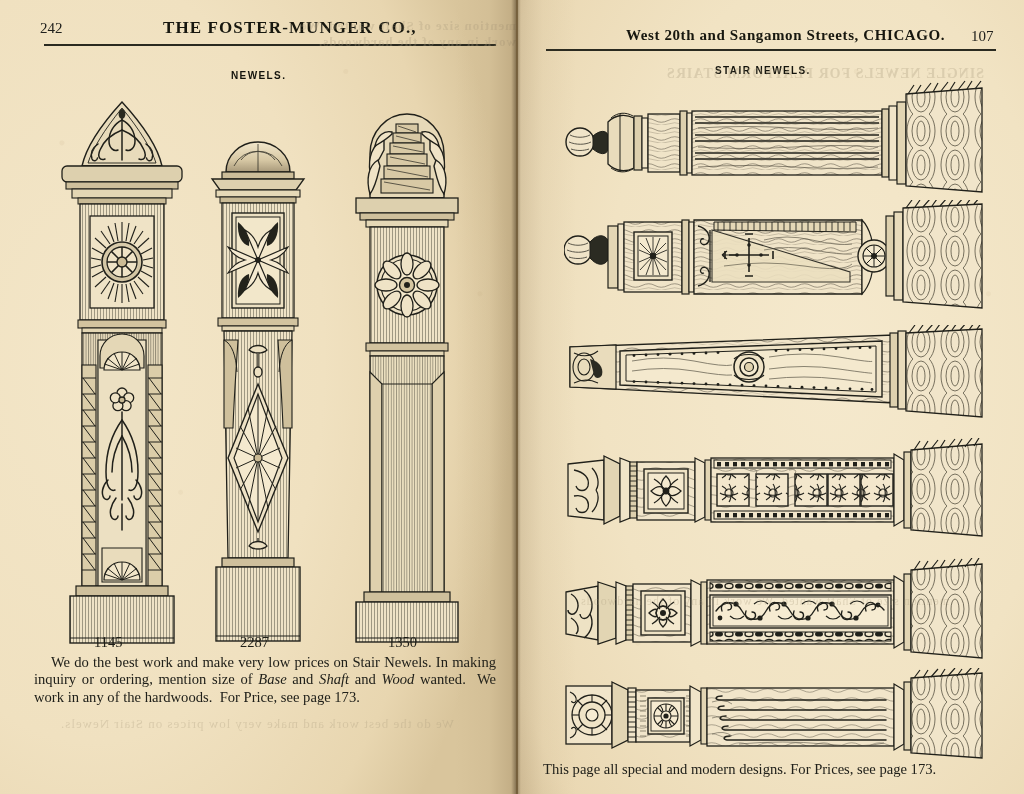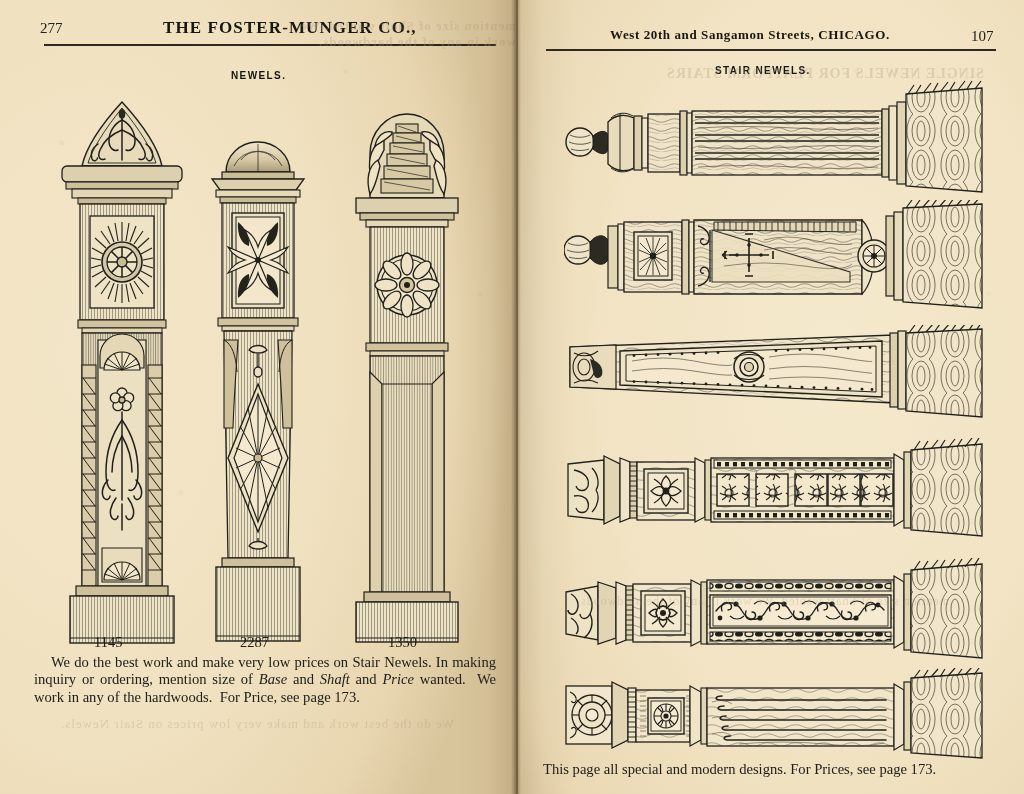--- a/index.html
+++ b/index.html
@@ -66,21 +66,21 @@
   .cut svg{display:block;}
 </style>
 </head>
 <body>
 
 <div class="spread">
 
   <div class="leaf leaf-left">
     <div class="grain"></div>
 
-    <div class="pg-num" style="left:40px;top:20px;">277</div>
+    <div class="pg-num" style="left:40px;top:20px;">242</div>
     <div class="run-head" style="left:163px;top:18px;">THE FOSTER-MUNGER CO.,</div>
     <div class="rule" style="left:44px;top:44px;width:452px;"></div>
 
     <div class="sect-title" style="left:231px;top:70px;">NEWELS.</div>
 
     <div class="bleed" style="left:300px;top:18px;font-size:13px;">mention size of Shaft wanted.  We work in any of the hardwoods.</div>
 
     <div class="cut" style="left:52px;top:100px;">
       <svg width="140" height="545" viewBox="0 0 140 545">
         <defs>
@@ -396,32 +396,32 @@
         <rect x="12" y="498" width="102" height="40" fill="url(#grainV3)" stroke="#20201a" stroke-width="1.4"></rect>
         <path d="M12 534 L114 534" stroke="#20201a" stroke-width="1.2"></path>
       </svg>
     </div>
     <div class="fig-num" style="left:388px;top:634px;">1350</div>
 
     <div class="body-copy" style="left:34px;top:654px;width:462px;">
       <span>
         &nbsp;&nbsp;&nbsp;&nbsp;We do the best work and make very low prices on Stair Newels.
         In making inquiry or ordering, mention size of <i>Base</i> and <i>Shaft</i> and
-        <i>Price</i> wanted.&nbsp; We work in any of the hardwoods.&nbsp; For Price, see
+        <i>Wood</i> wanted.&nbsp; We work in any of the hardwoods.&nbsp; For Price, see
         page 173.
       </span>
     </div>
 
     <div class="bleed" style="left:60px;top:716px;font-size:13px;font-weight:normal;">We do the best work and make very low prices on Stair Newels.</div>
   </div>
 
   <div class="leaf leaf-right">
     <div class="grain"></div>
 
-    <div class="run-head" style="left:94px;top:27px;font-size:13px;letter-spacing:.6px;">West 20th and Sangamon Streets, CHICAGO.</div>
+    <div class="run-head" style="left:110px;top:27px;font-size:15px;letter-spacing:.6px;">West 20th and Sangamon Streets, CHICAGO.</div>
     <div class="pg-num" style="left:455px;top:28px;">107</div>
     <div class="rule" style="left:30px;top:49px;width:450px;"></div>
 
     <div class="sect-title" style="left:199px;top:65px;">STAIR NEWELS.</div>
 
     <div class="bleed" style="left:150px;top:66px;font-size:14px;letter-spacing:1px;">SINGLE NEWELS FOR PLATFORM STAIRS</div>
 
     <div class="cut" style="left:48px;top:80px;">
       <svg width="420" height="120" viewBox="0 0 420 120">
         <defs>

